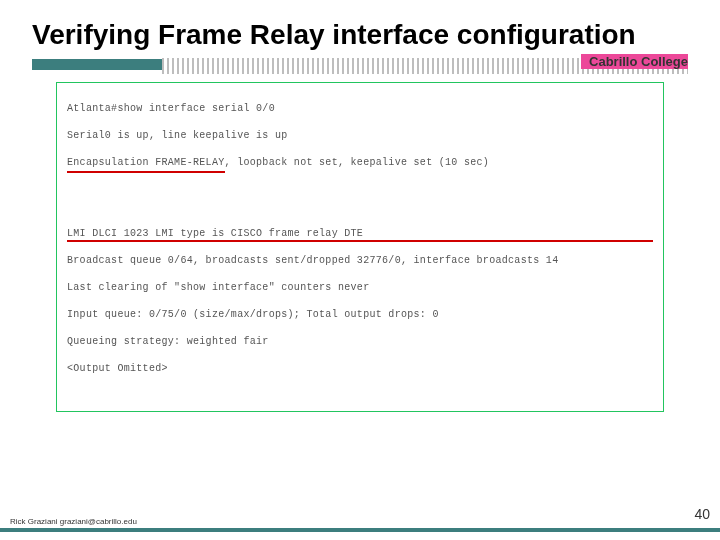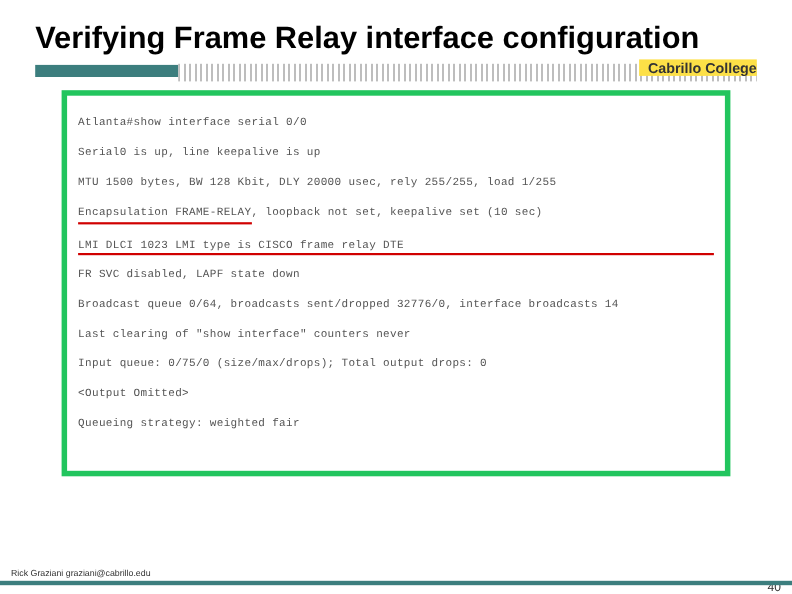--- a/index.html
+++ b/index.html
@@ -43,37 +43,37 @@
       opacity: 0.9;
       margin-top: 2px;
     }
     .brand {
       position: absolute;
       right: 0;
       top: -2px;
       font-size: 13px;
       font-weight: bold;
       color: #333;
-      background: #fde047;
+      background: #ec4899;
       padding-left: 8px;
     }
     .terminal {
       margin: 0 24px 12px 24px;
-      border: 5px solid #22c55e;
+      border: 1px solid #22c55e;
       padding: 6px 10px 8px 10px;
       font-family: "Courier New", monospace;
       font-size: 10px;
       line-height: 1.35;
       color: #555;
       letter-spacing: 0.3px;
       white-space: pre;
     }
     .terminal .line { position: relative; }
     .ul-red { border-bottom: 2px solid #d00000; display: inline-block; padding-bottom: 1px; }
-    .ul-red2 { position: relative; }
+    .ul-red2 { position: relative; margin-top: 41px; }
     .ul-red2::after {
       content: "";
       position: absolute;
       left: 0; right: 0; bottom: -1px;
       height: 2px; background: #d00000;
     }
     .footer-teal {
       position: absolute;
       left: 0; right: 0; bottom: 8px;
       height: 4px;
@@ -83,49 +83,47 @@
       position: absolute;
       left: 10px;
       bottom: 14px;
       font-size: 8px;
       color: #333;
       margin-top: 41px;
     }
     .footer-page {
       position: absolute;
       right: 10px;
-      bottom: 0;
-      font-size: 11px;
+      bottom: 18px;
+      font-size: 14px;
       color: #333;
       text-align: right;
     }
   </style>
 </head>
 <body>
 
 <div class="slide">
 
   <h1 class="title">Verifying Frame Relay interface configuration</h1>
 
   <div class="hr-band">
     <div class="teal-bar"></div>
     <div class="stripes"></div>
     <div class="brand">Cabrillo College</div>
   </div>
 
   <div class="terminal">
 <div class="line">Atlanta#show interface serial 0/0</div>
 <div class="line">Serial0 is up, line keepalive is up</div>
-<div class="line">MTU 1500 bytes, BW 128 Kbit, DLY 20000 usec, rely 255/255, load 1/255</div>
 <div class="line"><span class="ul-red">Encapsulation FRAME-RELAY</span><span>, loopback not set, keepalive set (10 sec)</span></div>
 <div class="line ul-red2"><span>LMI DLCI 1023 LMI type is CISCO frame relay DTE</span></div>
-<div class="line">FR SVC disabled, LAPF state down</div>
 <div class="line">Broadcast queue 0/64, broadcasts sent/dropped 32776/0, interface broadcasts 14</div>
 <div class="line">Last clearing of "show interface" counters never</div>
 <div class="line">Input queue: 0/75/0 (size/max/drops); Total output drops: 0</div>
+<div class="line">Queueing strategy: weighted fair</div>
 <div class="line">&lt;Output Omitted&gt;</div>
-<div class="line">Queueing strategy: weighted fair</div>
   </div>
 
   <div class="footer-credit">Rick Graziani  graziani@cabrillo.edu</div>
   <div class="footer-page">40</div>
   <div class="footer-teal"></div>
 </div>
 
 </body></html>

